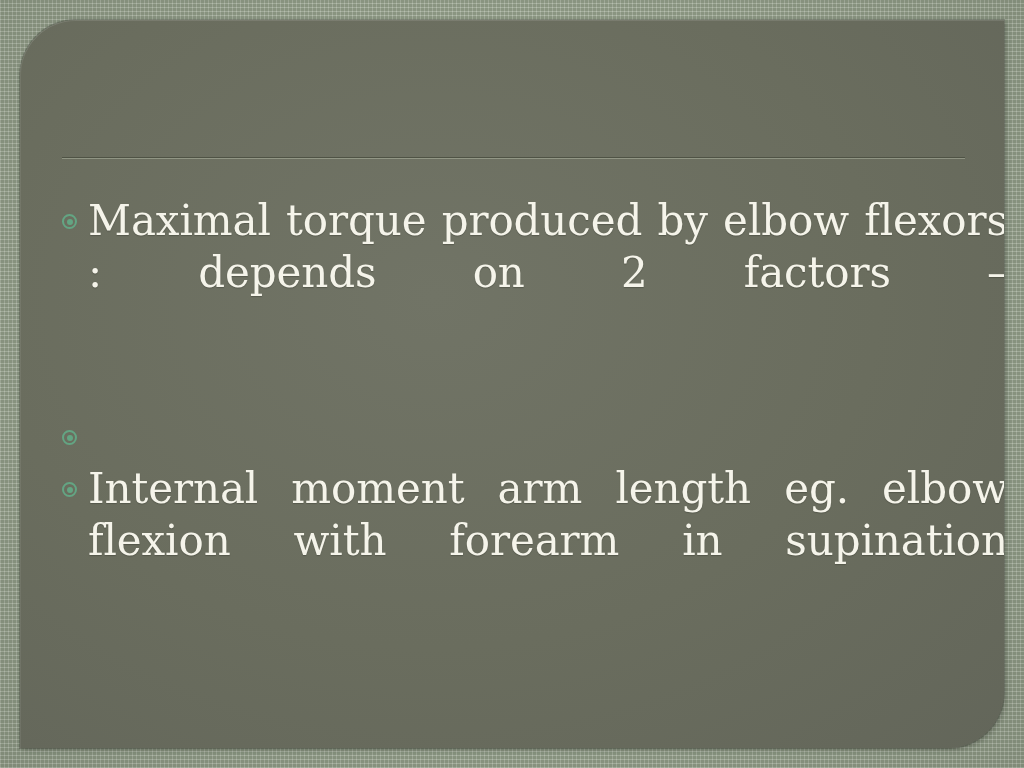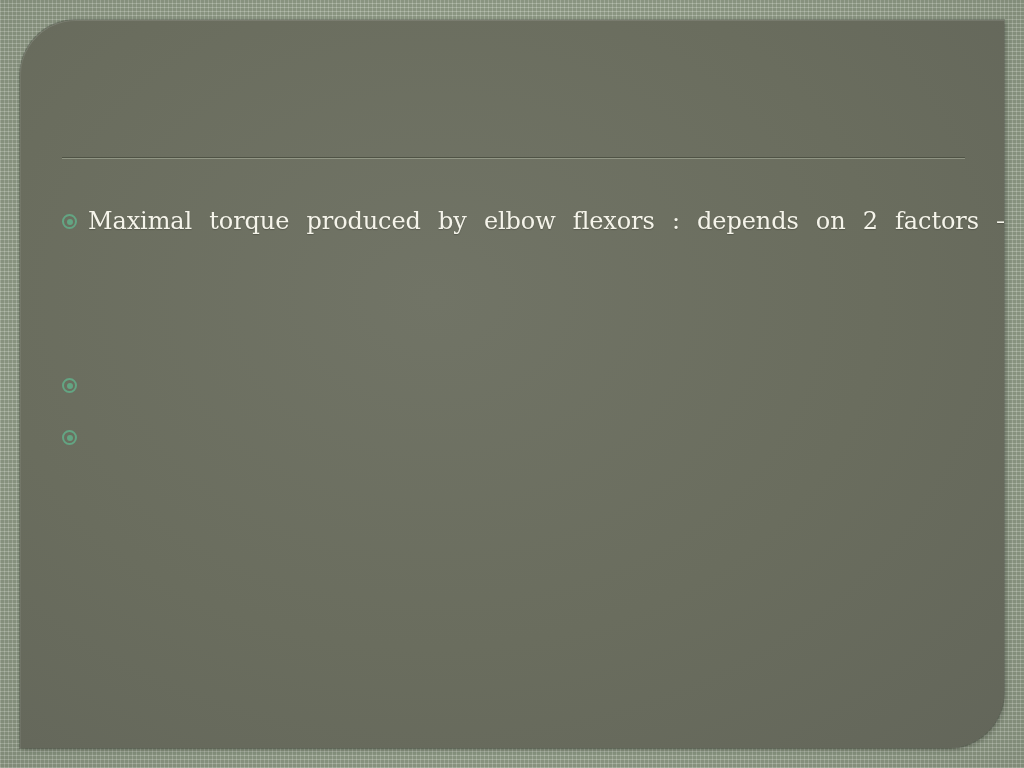--- a/index.html
+++ b/index.html
@@ -86,21 +86,21 @@
     top: 175px;
     width: 946px;
   }
 
   .bullet-block {
     position: relative;
     padding-left: 26px;
     margin: 0 0 0 0;
     color: #f5f4ea;
     font-family: "DejaVu Serif", serif;
-    font-size: 24px;
+    font-size: 42px;
     line-height: 52px;
     letter-spacing: -0.1px;
     text-align: justify;
     text-justify: inter-word;
     text-shadow: 0 1px 1px rgba(45,48,40,0.35);
   }
 
   
   .bullet-block::after {
     content: "";
@@ -161,18 +161,19 @@
       <div class="block-gap"></div>
 
       <p class="bullet-block">
         <span class="bullet-marker"></span>
       </p>
 
       <div class="block-gap-small"></div>
 
       <p class="bullet-block">
         <span class="bullet-marker"></span>
+        <span>Internal moment arm length eg. elbow flexion with forearm in supination</span>
       </p>
 
     </div>
 
   </div>
 </div>
 
 </body></html>

